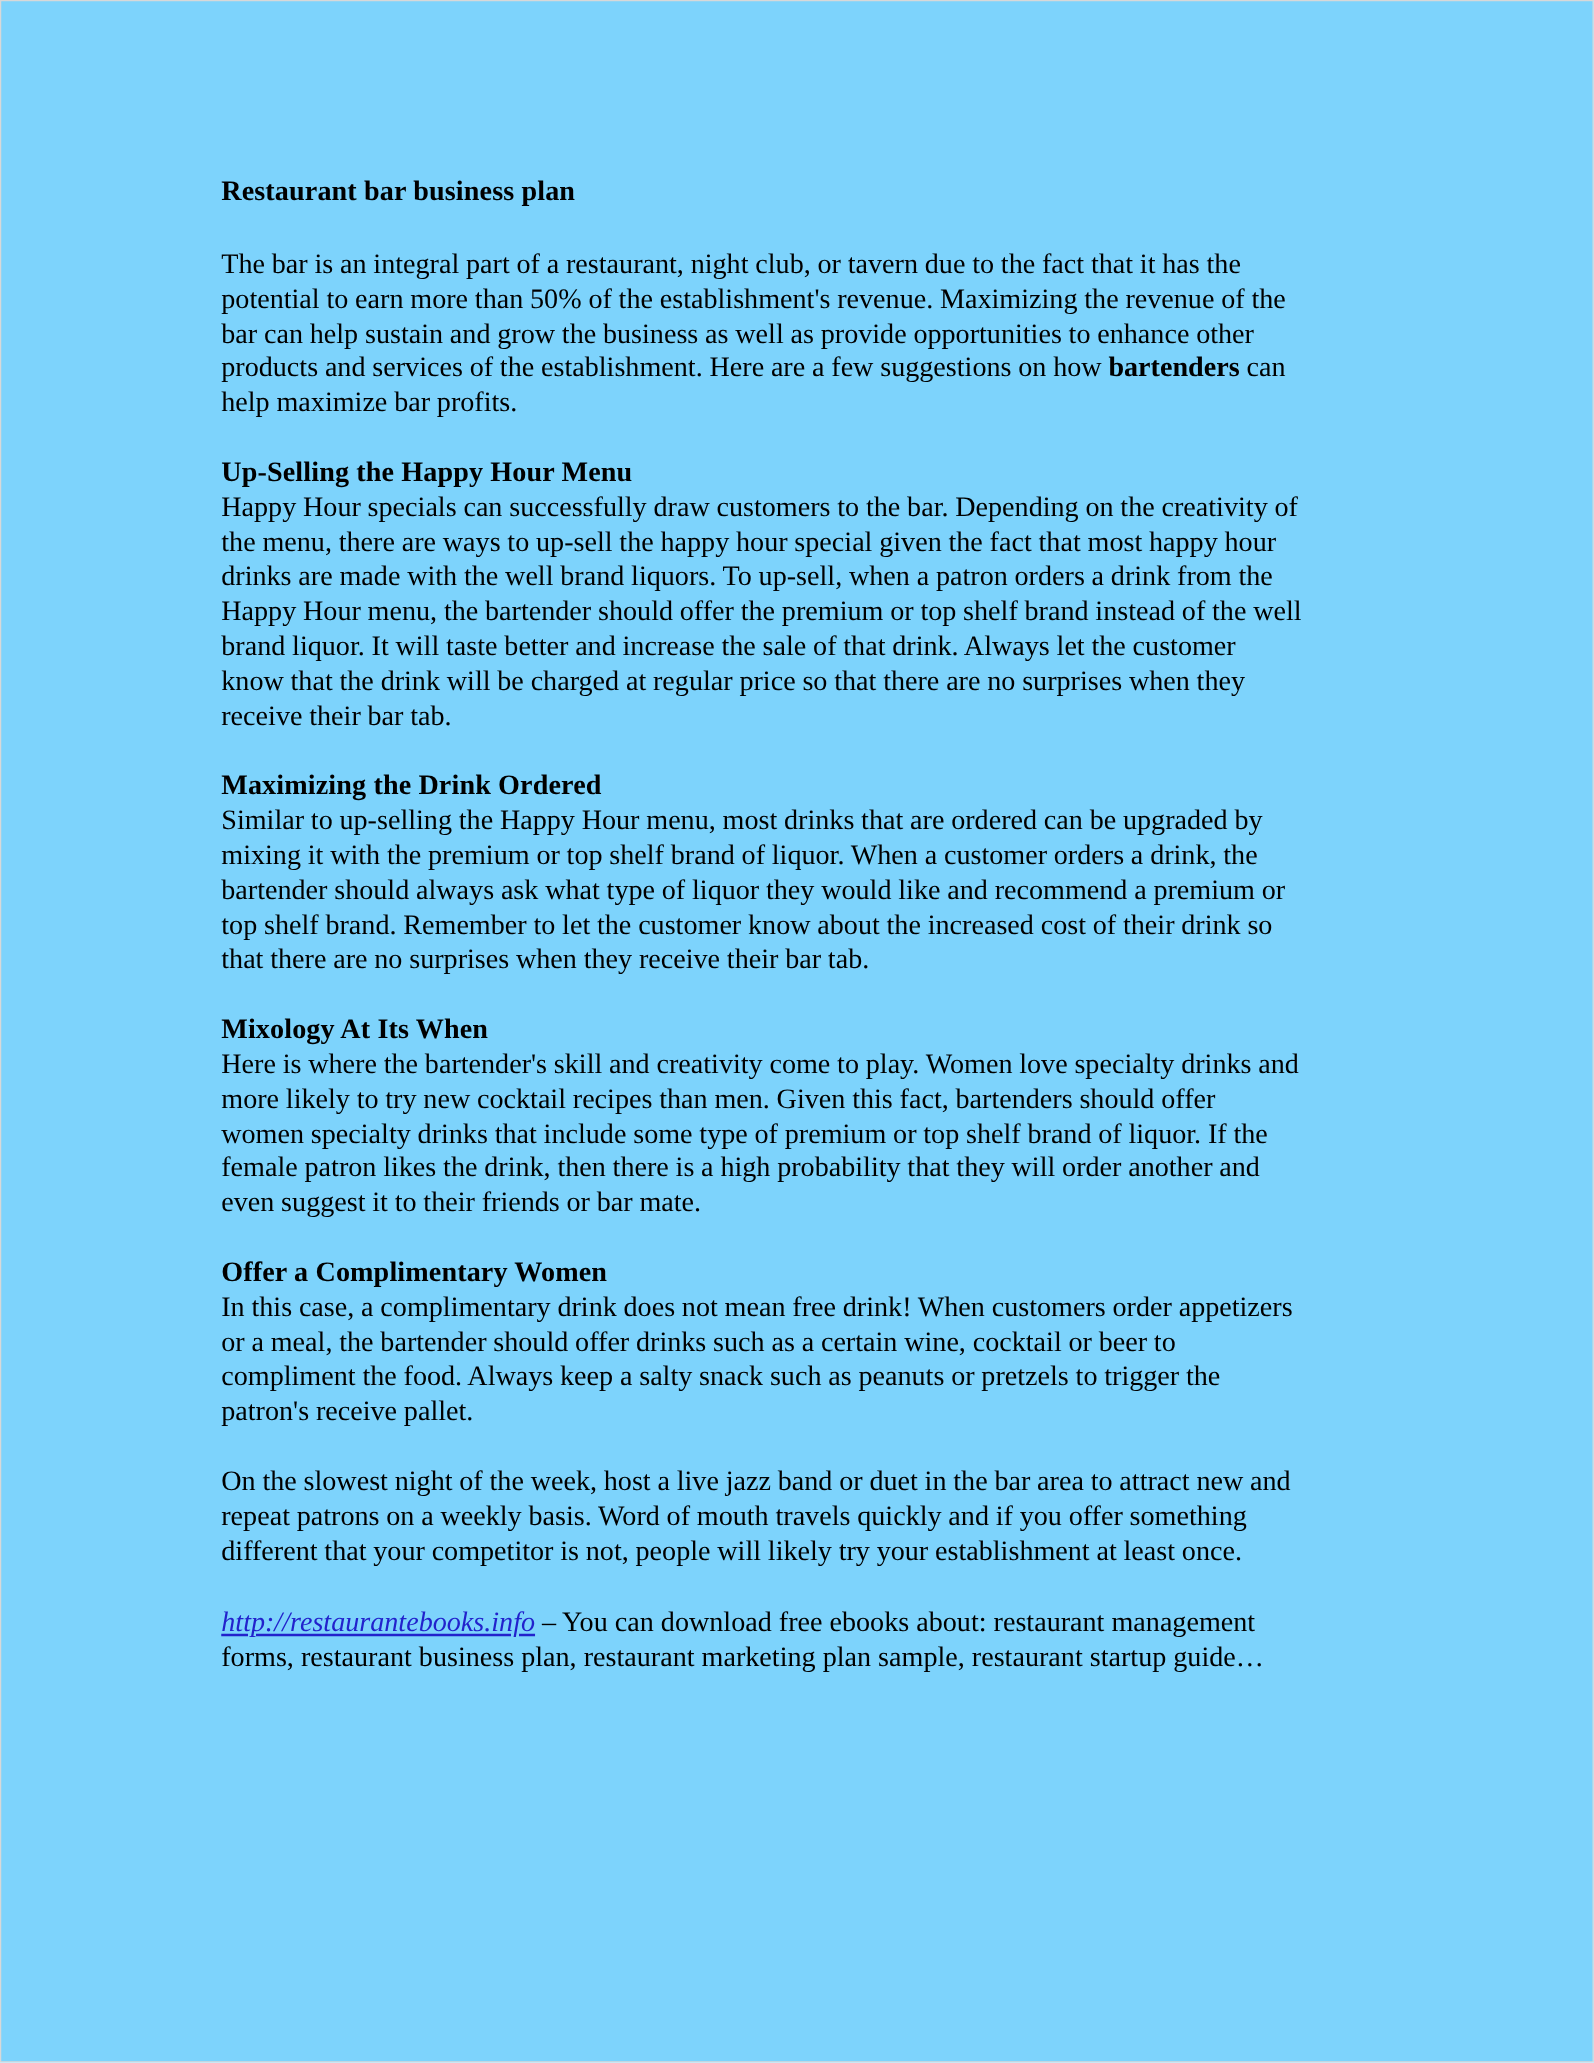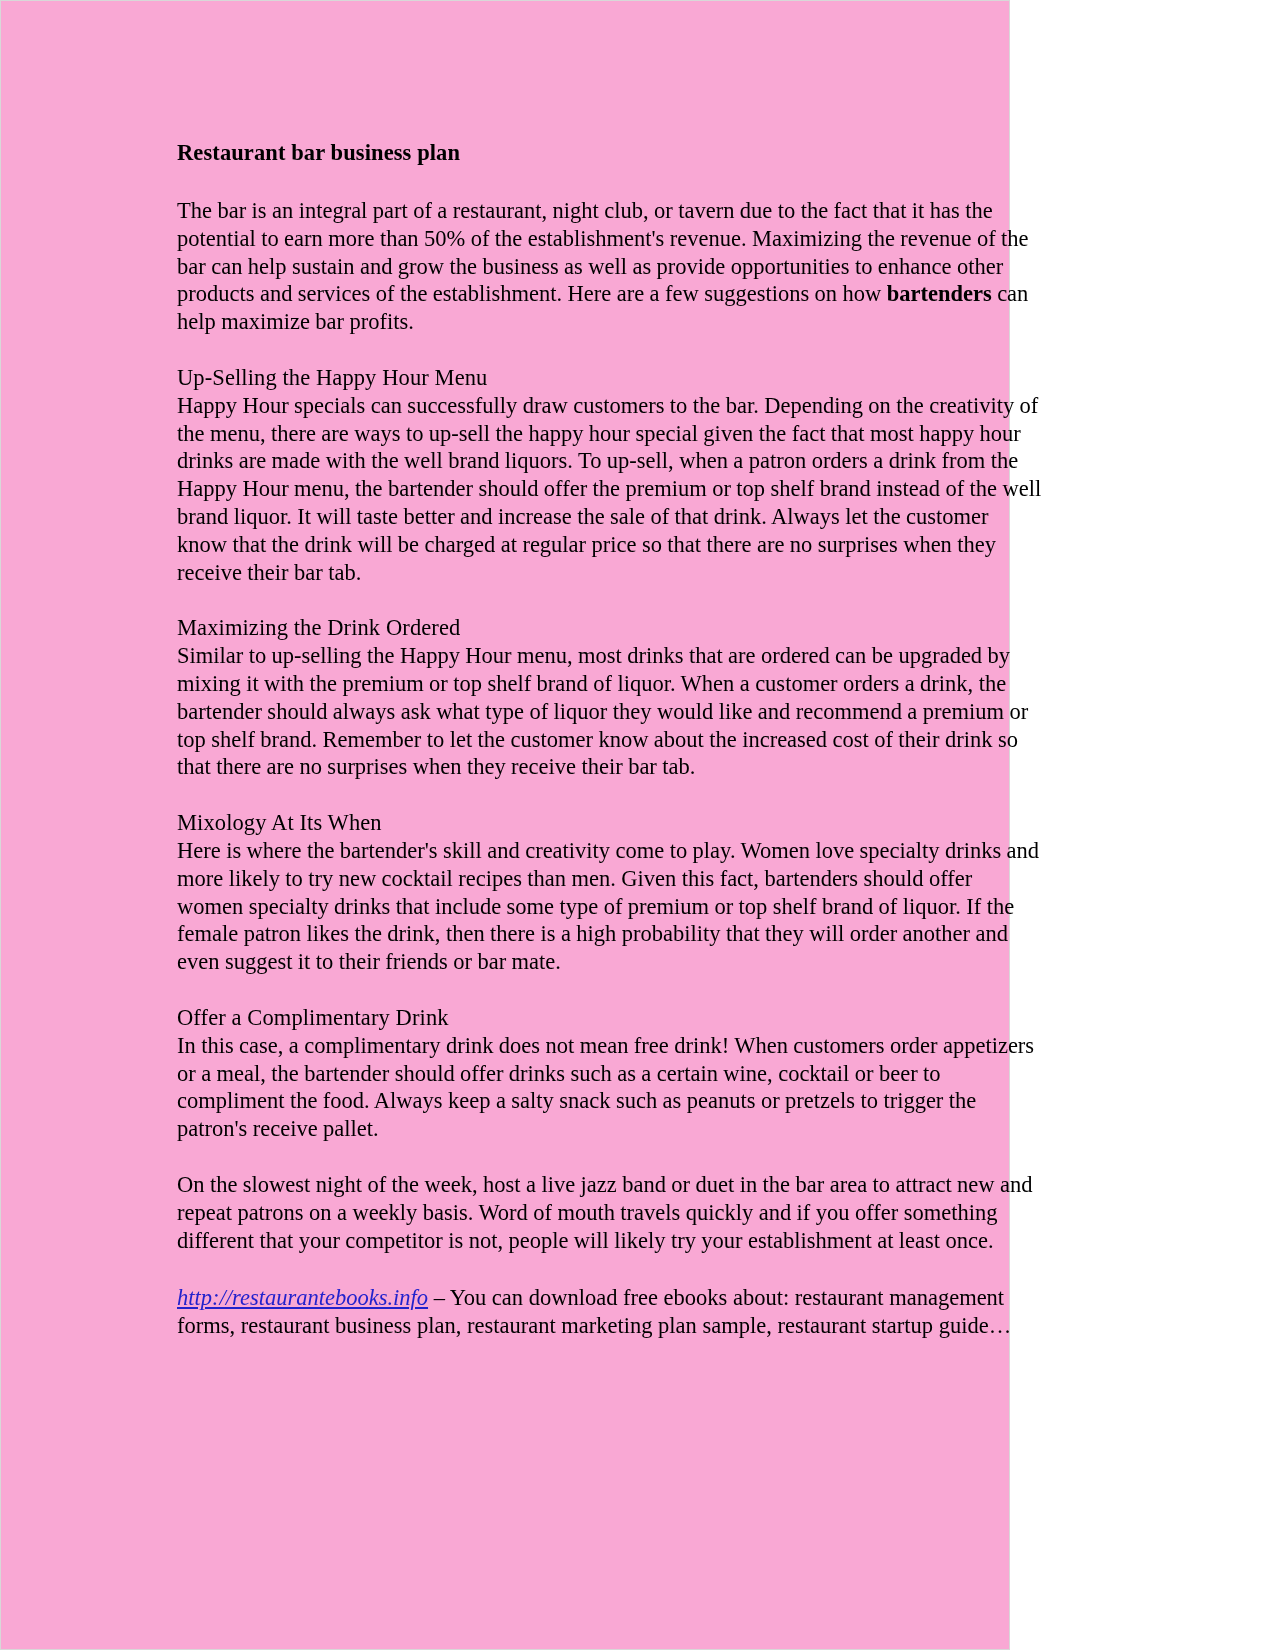--- a/index.html
+++ b/index.html
@@ -9,23 +9,23 @@
   }
   body {
     width: 1275px;
     height: 1650px;
     font-family: "Liberation Serif", "DejaVu Serif", serif;
     color: #000000;
     overflow: hidden;
   }
   .page {
     position: relative;
-    width: 1010px;
+    width: 1275px;
     height: 1650px;
-    background: #f9a8d4;
+    background: #7dd3fc;
     box-sizing: border-box;
     border: 1px solid #d8d8d8;
   }
   .content {
     position: absolute;
     left: 176px;
     top: 138px;
     width: 866px;
   }
   .doc-title {
@@ -37,21 +37,21 @@
   }
   .para {
     font-size: 22.5px;
     line-height: 27.8px;
     margin: 0;
     text-align: left;
     word-spacing: -0.2px;
   }
   .section-heading {
     font-size: 22.5px;
-    font-weight: normal;
+    font-weight: bold;
     line-height: 27.8px;
     margin: 0;
     letter-spacing: 0.1px;
   }
   .gap-title {
     height: 30px;
   }
   .gap-section {
     height: 28px;
   }
@@ -95,21 +95,21 @@
     <h2 class="section-heading">Maximizing the Drink Ordered</h2>
     <p class="para">Similar to up-selling the Happy Hour menu, most drinks that are ordered can be upgraded by mixing it with the premium or top shelf brand of liquor. When a customer orders a drink, the bartender should always ask what type of liquor they would like and recommend a premium or top shelf brand. Remember to let the customer know about the increased cost of their drink so that there are no surprises when they receive their bar tab.</p>
 
     <div class="gap-section"></div>
 
     <h2 class="section-heading">Mixology At Its When</h2>
     <p class="para">Here is where the bartender's skill and creativity come to play. Women love specialty drinks and more likely to try new cocktail recipes than men. Given this fact, bartenders should offer women specialty drinks that include some type of premium or top shelf brand of liquor. If the female patron likes the drink, then there is a high probability that they will order another and even suggest it to their friends or bar mate.</p>
 
     <div class="gap-section"></div>
 
-    <h2 class="section-heading">Offer a Complimentary Drink</h2>
+    <h2 class="section-heading">Offer a Complimentary Women</h2>
     <p class="para">In this case, a complimentary drink does not mean free drink! When customers order appetizers or a meal, the bartender should offer drinks such as a certain wine, cocktail or beer to compliment the food. Always keep a salty snack such as peanuts or pretzels to trigger the patron's receive pallet.</p>
 
     <div class="gap-section"></div>
 
     <p class="para">On the slowest night of the week, host a live jazz band or duet in the bar area to attract new and repeat patrons on a weekly basis. Word of mouth travels quickly and if you offer something different that your competitor is not, people will likely try your establishment at least once.</p>
 
     <div class="gap-footer"></div>
 
     <p class="footer-para"><a class="weblink" href="#">http://restaurantebooks.info</a><span> – You can download free ebooks about: restaurant management forms, restaurant business plan, restaurant marketing plan sample, restaurant startup guide…</span></p>
 

